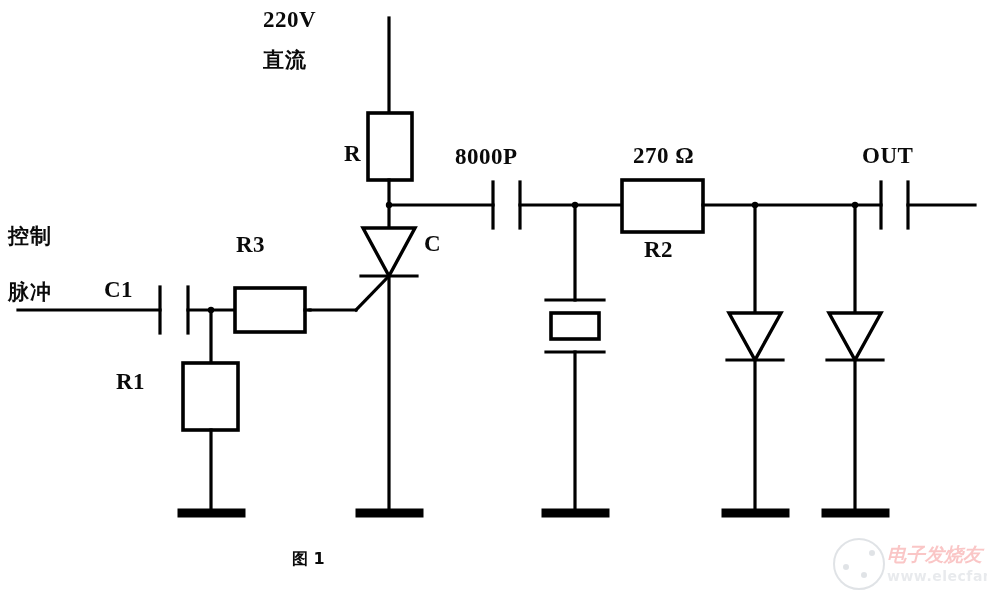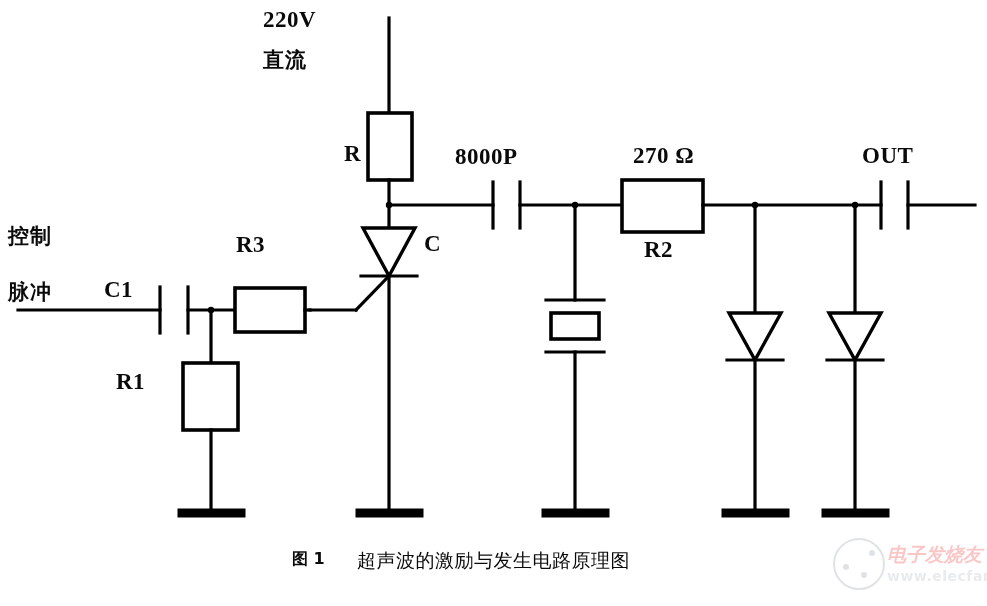--- a/index.html
+++ b/index.html
@@ -249,21 +249,20 @@
   <div class="lbl lbl-latin" style="left:455px; top:145px;">8000P</div>
 
   <div class="lbl lbl-latin" style="left:605px; top:144px;margin-left:28px;">270 Ω</div>
 
   <div class="lbl lbl-latin" style="left:644px; top:238px;">R2</div>
 
   <div class="lbl lbl-latin" style="left:862px; top:144px;">OUT</div>
 
   <div class="lbl lbl-caption-num" style="left:292px; top:551px;">图 1</div>
 
-  <div class="lbl lbl-caption-text" style="left:357px; top:551px;">超声波的激励与发生电路原理图</div>
 
   <div id="watermark">
     <div class="wm-mark"></div>
     <div class="wm-dot" style="left:10px; top:30px;"></div>
     <div class="wm-dot" style="left:28px; top:38px;"></div>
     <div class="wm-dot" style="left:36px; top:16px;"></div>
     <div class="wm-cn">电子发烧友</div>
     <div class="wm-url">www.elecfans.com</div>
   </div>
 

